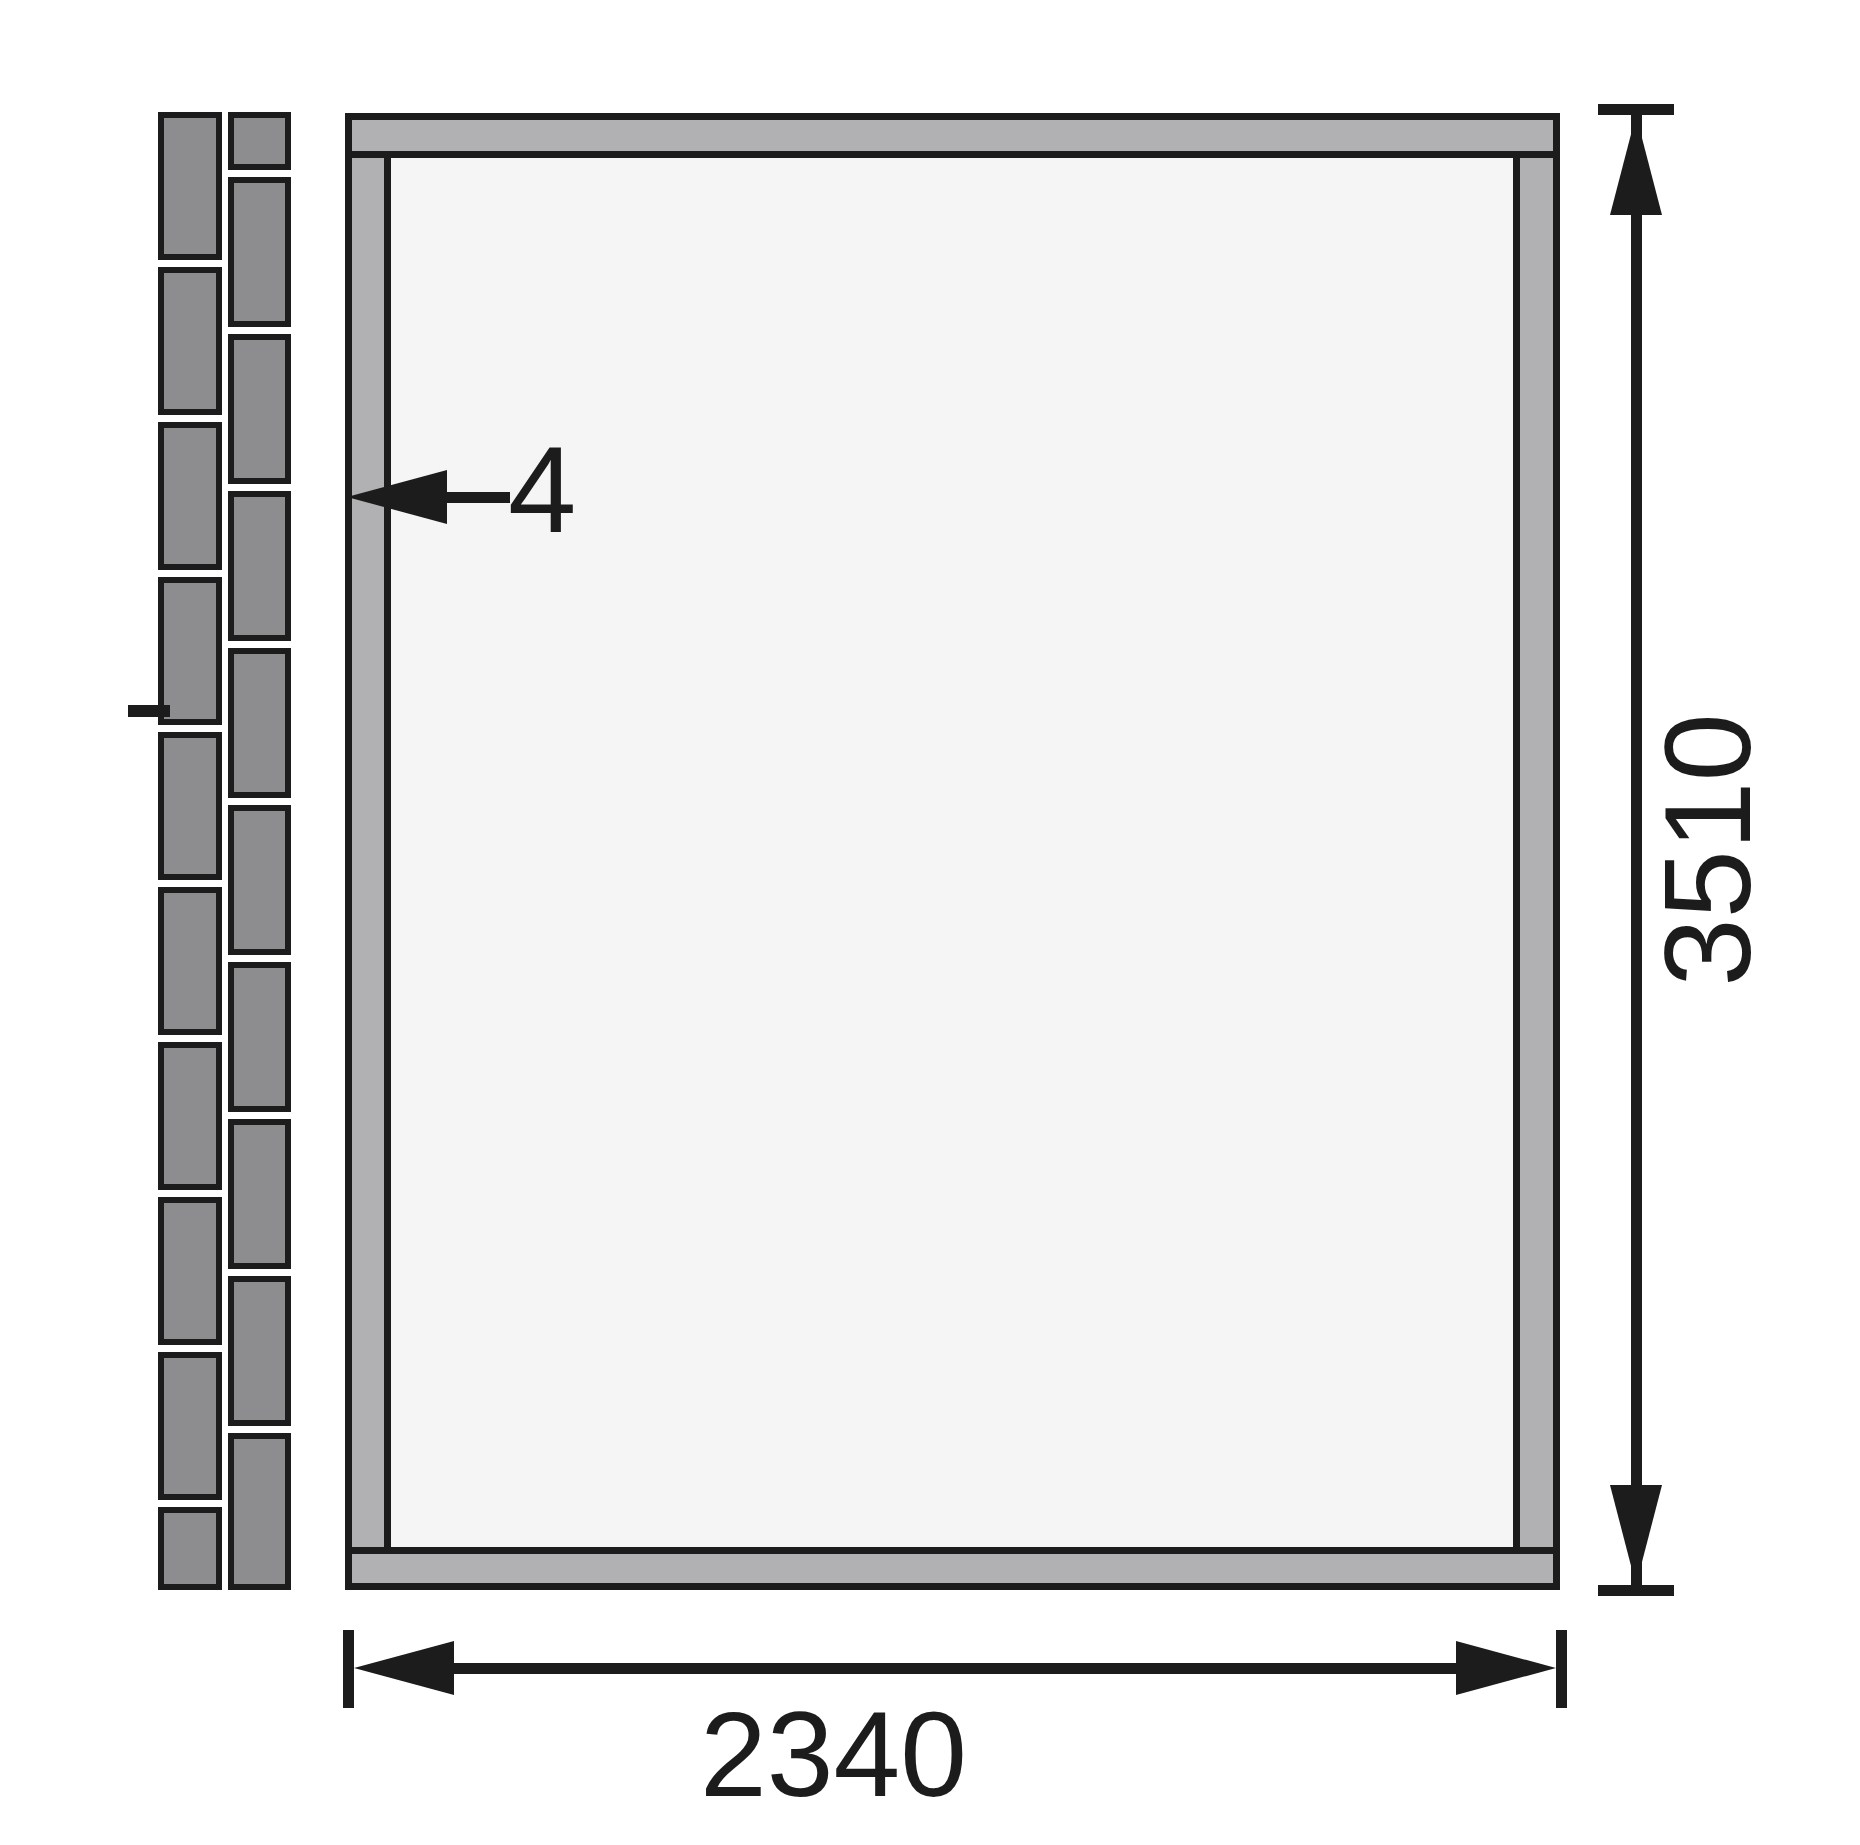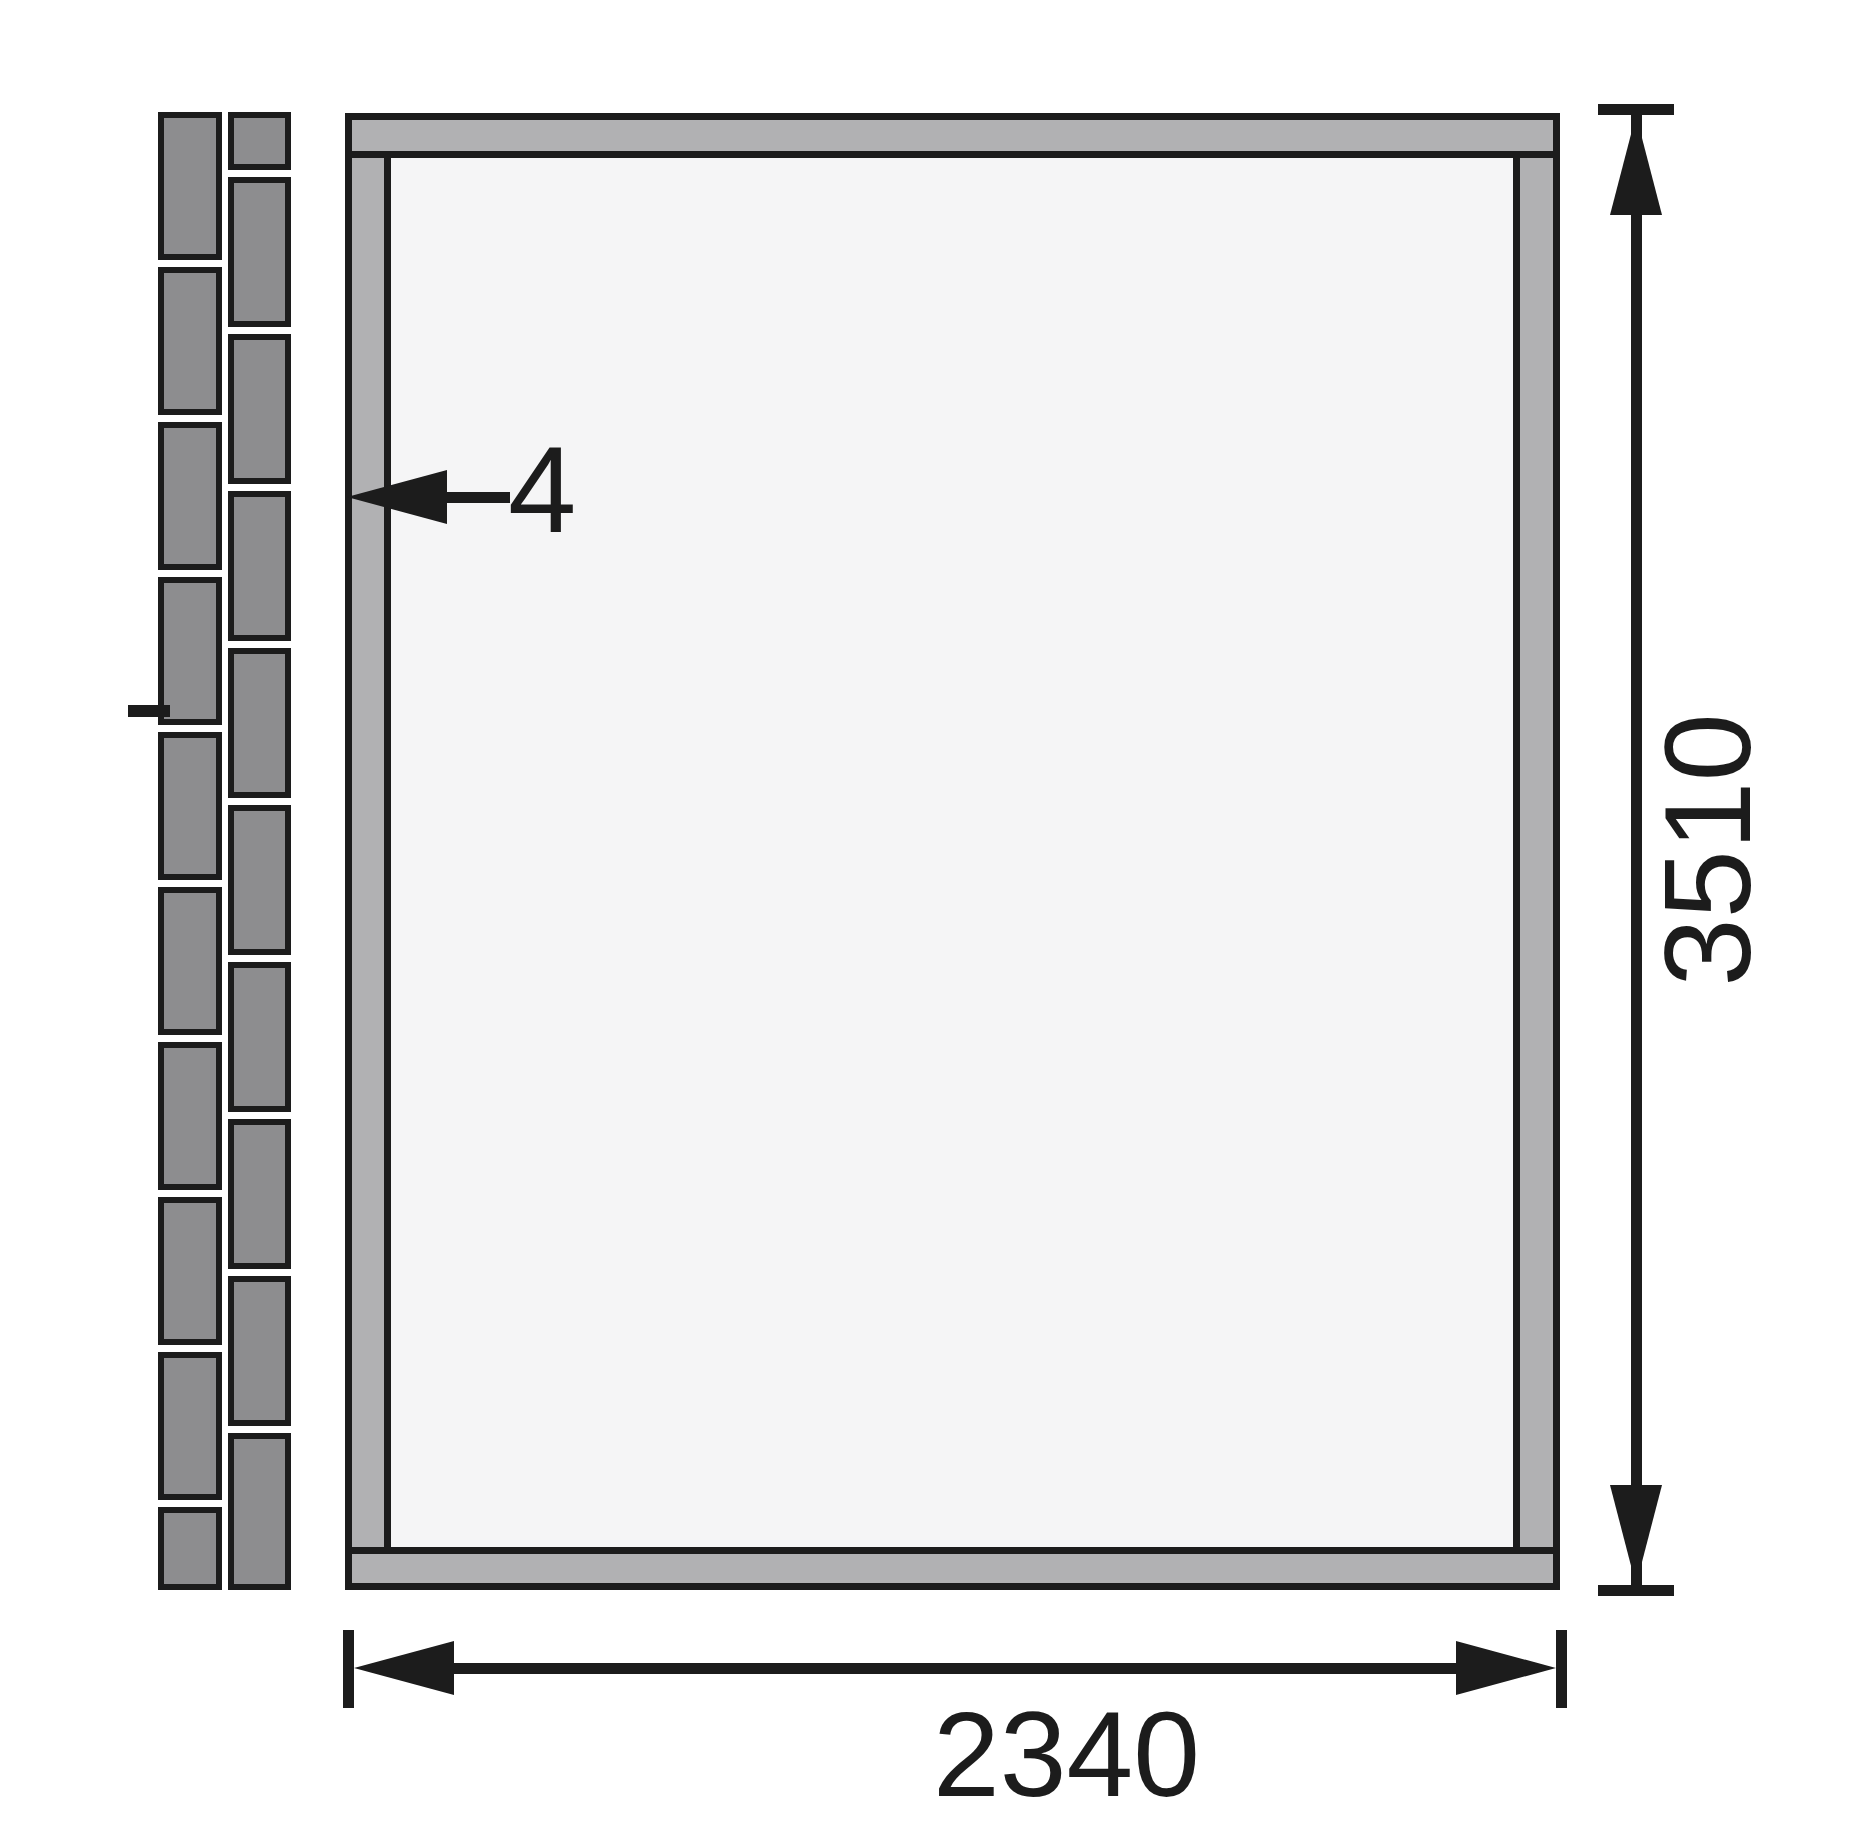--- a/index.html
+++ b/index.html
@@ -54,21 +54,21 @@
   .arr{position:absolute;width:0;height:0;}
   .arr-left{border-top:27px solid transparent;border-bottom:27px solid transparent;border-right:100px solid var(--line);}
   .arr-right{border-top:27px solid transparent;border-bottom:27px solid transparent;border-left:100px solid var(--line);}
   .arr-up{border-left:26px solid transparent;border-right:26px solid transparent;border-bottom:100px solid var(--line);}
   .arr-down{border-left:26px solid transparent;border-right:26px solid transparent;border-top:100px solid var(--line);}
   .dim-label{
     position:absolute;line-height:1;white-space:nowrap;
     color:var(--line);
   }
   .label-12{left:508px;top:428px;font-size:123px;}
-  .label-width{left:700px;top:1694px;width:500px;font-size:120px;text-align:right;}
+  .label-width{left:700px;top:1694px;width:500px;font-size:120px;text-align:left;}
   .label-height{
     left:1538px;top:788px;width:340px;height:124px;
     font-size:123px;text-align:center;
     transform:rotate(-90deg);
     transform-origin:center center;
   }
 </style>
 </head>
 <body>
 

